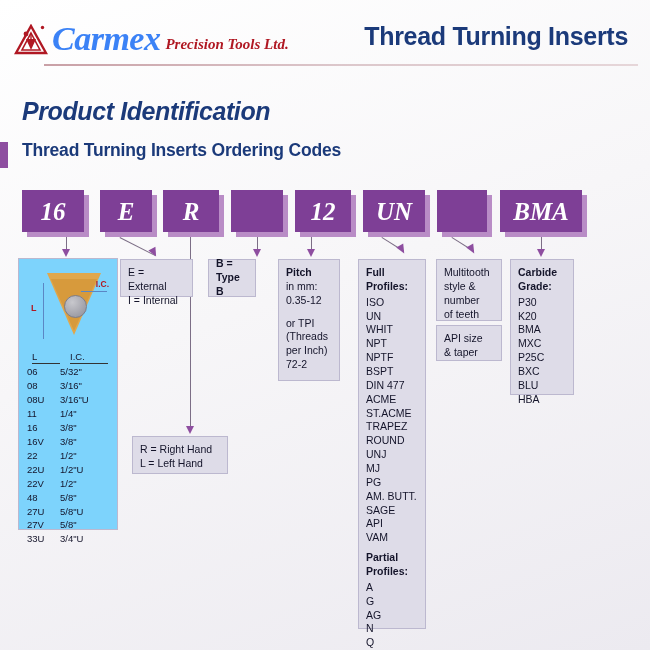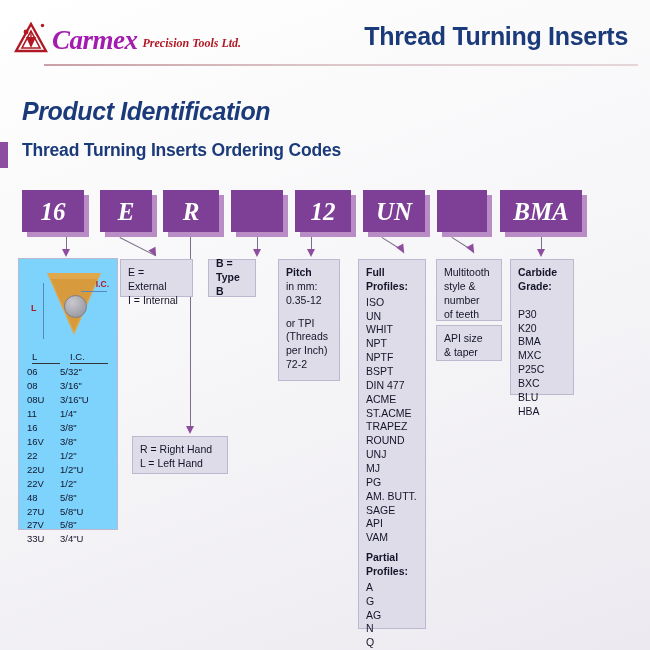--- a/index.html
+++ b/index.html
@@ -10,25 +10,25 @@
     position:relative;
   }
   .page{position:absolute;inset:0;}
 
   
   .header{position:absolute;left:0;top:0;width:650px;height:72px;}
   .logo-wrap{position:absolute;left:14px;top:22px;display:flex;align-items:flex-end;}
   .logo-mark{width:34px;height:32px;position:relative;margin-right:4px;}
   .logo-text{
     font-family:"Liberation Serif", serif;font-style:italic;font-weight:bold;
-    font-size:27px;color:#a21caf;letter-spacing:-0.5px;line-height:1;
+    font-size:34px;color:#3b82f6;letter-spacing:-0.5px;line-height:1;
   }
   .logo-sub{
     font-family:"Liberation Serif", serif;font-style:italic;font-weight:bold;
-    font-size:12px;color:#b01823;margin-left:5px;margin-bottom:3px;white-space:nowrap;
+    font-size:15px;color:#b01823;margin-left:5px;margin-bottom:3px;white-space:nowrap;
   }
   .doc-title{
     position:absolute;right:22px;top:22px;
     font-size:25px;font-weight:bold;color:#1b3a7a;letter-spacing:-0.3px;
     font-family:"Liberation Sans", sans-serif;
   }
   .head-rule{
     position:absolute;left:44px;top:64px;width:594px;height:2px;
     background:linear-gradient(to right,#c9a0a6,#dcc7cb,#e6d6d9);
   }
@@ -316,21 +316,21 @@
 
   <div class="infobox" style="left:436px;top:259px;width:66px;height:62px;">
     <div class="list-line">Multitooth</div>
     <div class="list-line">style &amp;</div>
     <div class="list-line">number</div>
     <div class="list-line">of teeth</div>
   </div>
 
   <div class="infobox" style="left:510px;top:259px;width:64px;height:136px;">
     <span class="ttl">Carbide</span>
-    <span class="ttl" style="margin-bottom:14px;">Grade:</span>
+    <span class="ttl" style="margin-bottom:2px;">Grade:</span>
     <div class="list-line">P30</div>
     <div class="list-line">K20</div>
     <div class="list-line">BMA</div>
     <div class="list-line">MXC</div>
     <div class="list-line">P25C</div>
     <div class="list-line">BXC</div>
     <div class="list-line">BLU</div>
     <div class="list-line">HBA</div>
   </div>
 

